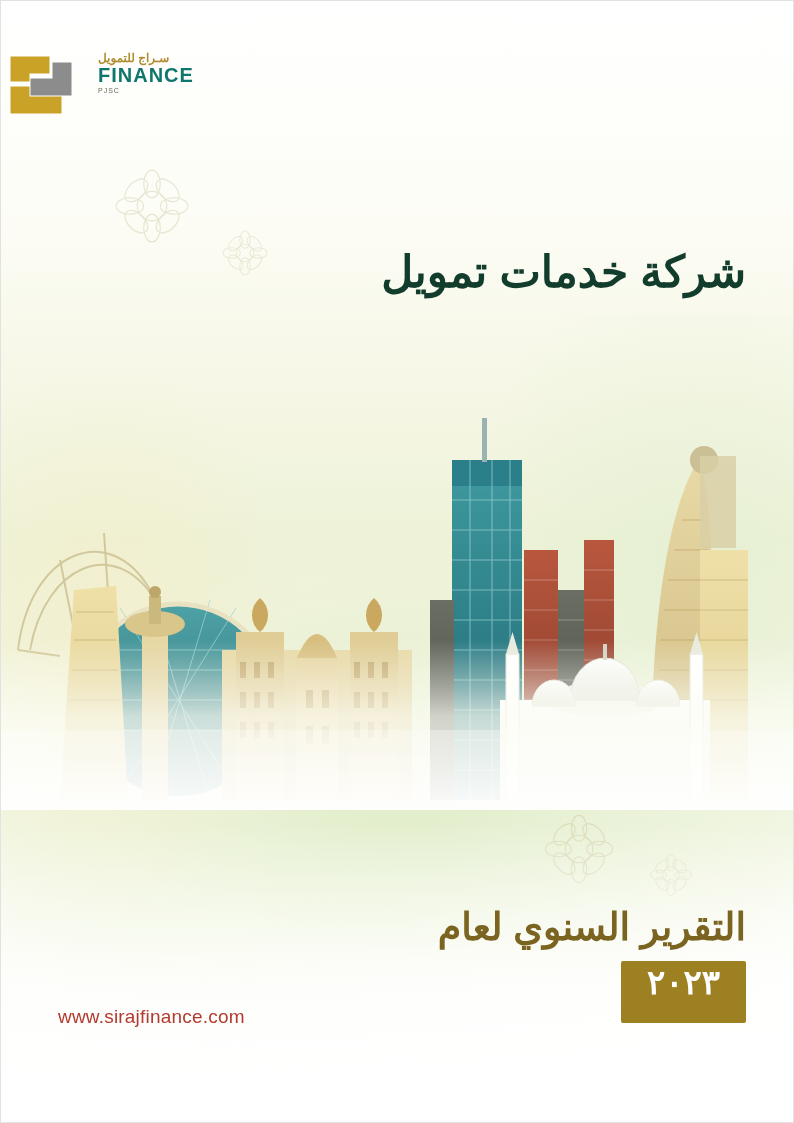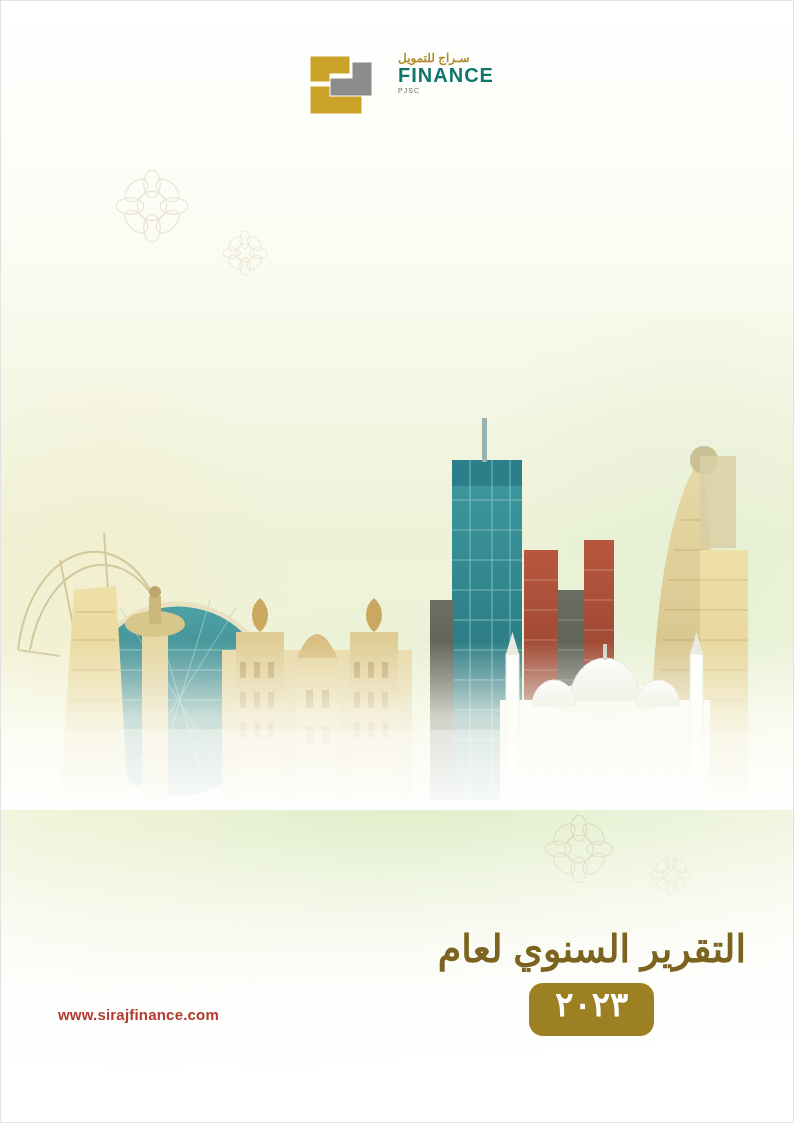--- a/index.html
+++ b/index.html
@@ -51,21 +51,20 @@
     border: 1px solid #e2e2e2;
     pointer-events: none;
   }
 
   
   .logo-block {
     position: absolute;
     top: 48px;
     left: 0; right: 0;
     display: flex;
-    justify-content: center;
     align-items: flex-start;
     direction: ltr;
     gap: 16px;
   }
   .logo-mark {
     width: 82px; height: 72px;
     position: relative;
   }
   .logo-wordmark {
     position: relative;
@@ -146,39 +145,38 @@
     left: 0; right: 0; bottom: -10px; height: 170px;
     background: linear-gradient(to bottom, rgba(255,255,255,0) 0%, rgba(252,253,244,0.75) 45%, rgba(255,255,255,0.97) 100%);
     pointer-events: none;
   }
 
   
   .report-title {
     position: absolute;
     right: 48px;
     top: 905px;
-    text-align: center;
+    text-align: right;
     direction: rtl;
-    margin-top: 22px;
   }
   .report-title .rt-line {
     font-size: 38px;
     font-weight: bold;
     color: #7b6420;
     line-height: 1.2;
   }
   .year-badge {
     margin-top: 10px;
     display: inline-block;
     background: #9c8021;
     color: #ffffff;
     font-size: 34px;
     font-weight: bold;
-    padding: 3px 26px 13px 26px;
-    border-radius: 14px;
+    padding: 3px 26px 22px 26px;
+    border-radius: 2px;
     letter-spacing: 3px;
     line-height: 1.1;
   }
 
   
   .emblem {
     position: absolute;
     left: 62px;
     top: 880px;
     width: 170px;
@@ -217,25 +215,25 @@
     color: #c0392b;
     font-size: 13px;
     letter-spacing: -2px;
     line-height: 1;
   }
   .website {
     position: absolute;
     left: 58px;
     top: 1006px;
     width: 180px;
-    text-align: left;
+    text-align: right;
     direction: ltr;
     color: #b23a2e;
-    font-size: 15px;
-    font-weight: bold;
+    font-size: 19px;
+    font-weight: normal;
     letter-spacing: 0.2px;
   }
 </style>
 </head>
 <body>
 
 <div class="page">
 
   <div class="bg-base"></div>
   <div class="bg-tint-left"></div>
@@ -318,20 +316,21 @@
     <div class="logo-wordmark">
       <div class="wm-arabic">سـراج للتمويل</div>
       <div class="wm-row">
         <span class="wm-finance">FINANCE</span>
       </div>
       <div class="wm-sub">PJSC</div>
     </div>
   </div>
 
   <div class="headline">
+    <span>شركة خدمات تمويل</span>
   </div>
 
   <div class="skyline">
     <svg viewBox="0 0 794 400" preserveAspectRatio="none">
       <defs>
         <linearGradient id="gSand" x1="0" y1="0" x2="0" y2="1">
           <stop offset="0%" stop-color="#efe0a8"></stop>
           <stop offset="100%" stop-color="#ddcb8c"></stop>
         </linearGradient>
         <linearGradient id="gTeal" x1="0" y1="0" x2="0" y2="1">

